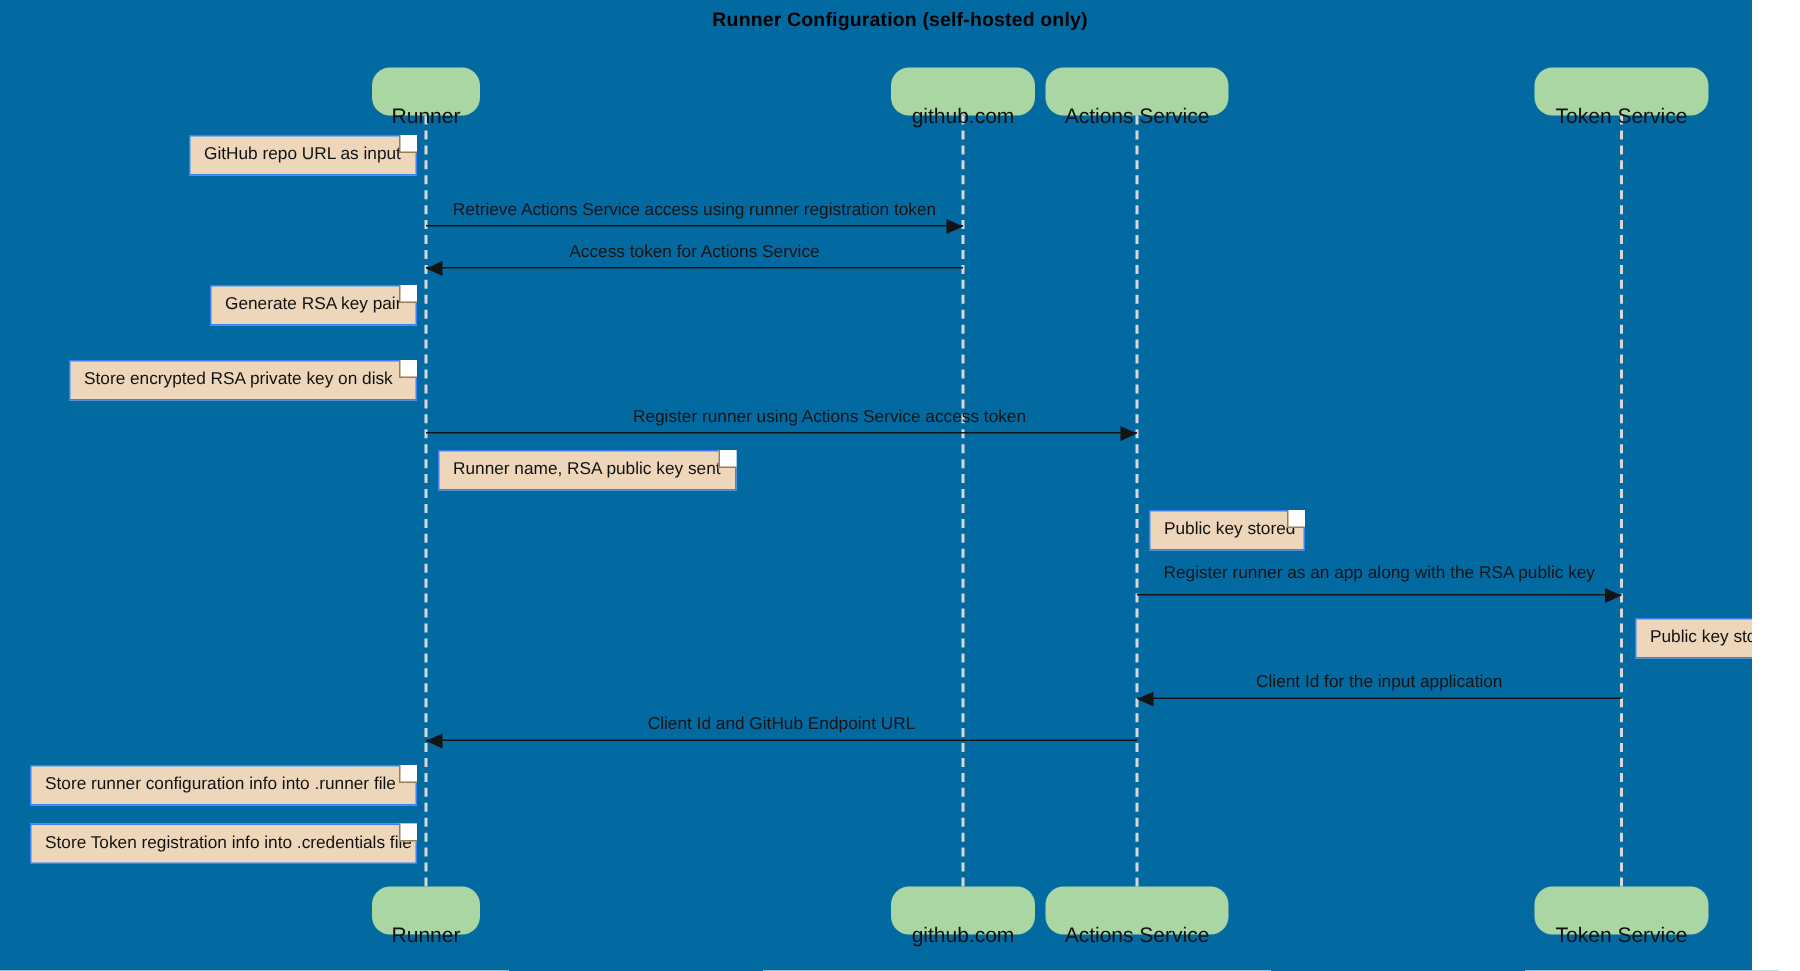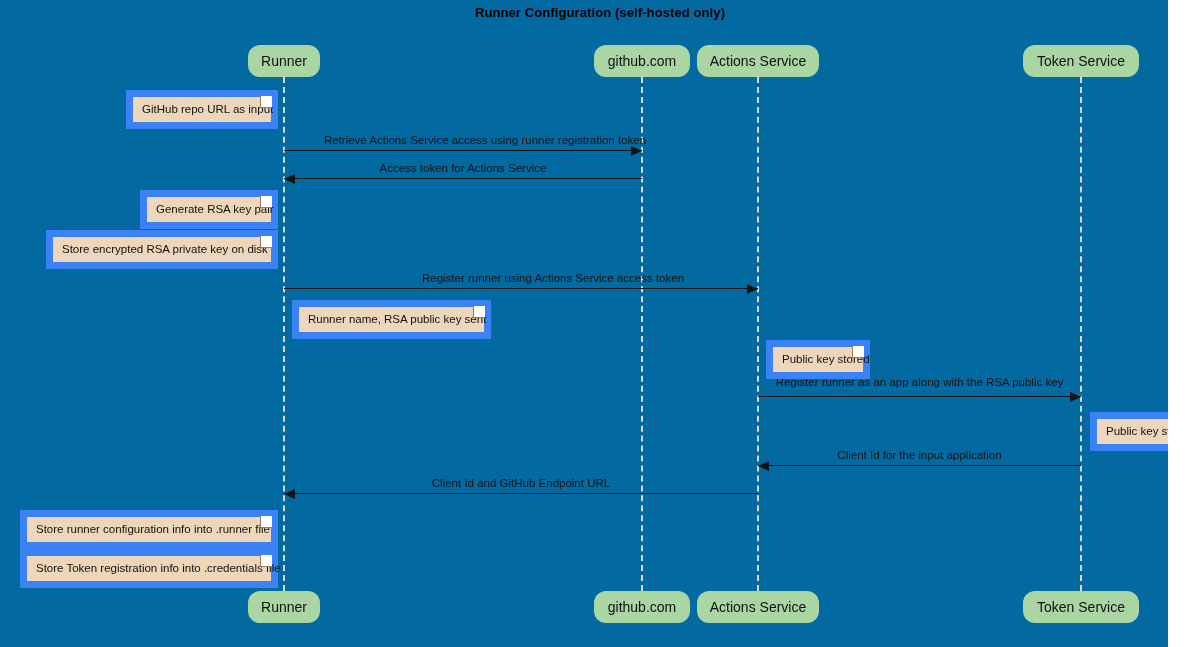--- a/index.html
+++ b/index.html
@@ -37,27 +37,27 @@
   .participant {
     position: absolute;
     background: #a9d6a3;
     border-radius: 12px;
     height: 32px;
     line-height: 32px;
     text-align: center;
     font-size: 14px;
     color: #101010;
     box-sizing: border-box;
-    padding: 0 12px;
+    padding: 16px 12px;
     white-space: nowrap;
   }
   .note {
     position: absolute;
     background: #edd6ba;
-    border: 7px solid #3b82f6;
+    border: 1px solid #3b82f6;
     box-sizing: border-box;
     font-size: 11.5px;
     color: #111111;
     padding: 5px 9px 6px 9px;
     white-space: nowrap;
     line-height: 14px;
   }
   .note-fold {
     position: absolute;
     top: -1px;
@@ -116,21 +116,21 @@
   <div id="participants-bottom-layer">
       <div class="participant" style="left: 248px; top: 591px; width: 72px;"><span>Runner</span></div>
       <div class="participant" style="left: 594px; top: 591px; width: 96px;"><span>github.com</span></div>
       <div class="participant" style="left: 697px; top: 591px; width: 122px;"><span>Actions Service</span></div>
       <div class="participant" style="left: 1023px; top: 591px; width: 116px;"><span>Token Service</span></div>
     </div>
   <div id="messages-layer">
       <div>
         <div class="msg-line" style="left: 284px; top: 150px; width: 358px;"></div>
         <div class="arrowhead right" style="top: 146px; left: 631px;"></div>
-        <div class="msg-label" style="left: 284px; width: 358px; top: 134px; padding-left: 22px;">Retrieve Actions Service access using runner registration token</div>
+        <div class="msg-label" style="left: 284px; width: 358px; top: 134px;">Retrieve Actions Service access using runner registration token</div>
       </div>
       <div>
         <div class="msg-line" style="left: 284px; top: 178px; width: 358px;"></div>
         <div class="arrowhead left" style="top: 174px; left: 284px;"></div>
         <div class="msg-label" style="left: 284px; width: 358px; top: 162px;">Access token for Actions Service</div>
       </div>
       <div>
         <div class="msg-line" style="left: 284px; top: 288px; width: 474px;"></div>
         <div class="arrowhead right" style="top: 284px; left: 747px;"></div>
         <div class="msg-label" style="left: 284px; width: 474px; top: 272px; margin-left: 32px;">Register runner using Actions Service access token</div>
@@ -147,21 +147,21 @@
       </div>
       <div>
         <div class="msg-line" style="left: 284px; top: 493px; width: 474px;"></div>
         <div class="arrowhead left" style="top: 489px; left: 284px;"></div>
         <div class="msg-label" style="left: 284px; width: 474px; top: 477px;">Client Id and GitHub Endpoint URL</div>
       </div>
     </div>
   <div id="notes-layer">
       <div class="note" style="left: 126px; top: 90px; width: 152px;"><div class="note-fold"></div><span>GitHub repo URL as input</span></div>
       <div class="note" style="left: 140px; top: 190px; width: 138px;"><div class="note-fold"></div><span>Generate RSA key pair</span></div>
-      <div class="note" style="left: 46px; top: 230px; width: 232px;"><div class="note-fold"></div><span>Store encrypted RSA private key on disk</span></div>
+      <div class="note" style="left: 46px; top: 240px; width: 232px;"><div class="note-fold"></div><span>Store encrypted RSA private key on disk</span></div>
       <div class="note" style="left: 292px; top: 300px; width: 199px;"><div class="note-fold"></div><span>Runner name, RSA public key sent</span></div>
       <div class="note" style="left: 766px; top: 340px; width: 104px;"><div class="note-fold"></div><span>Public key stored</span></div>
       <div class="note" style="left: 1090px; top: 412px; width: 104px;"><div class="note-fold"></div><span>Public key stored</span></div>
       <div class="note" style="left: 20px; top: 510px; width: 258px;"><div class="note-fold"></div><span>Store runner configuration info into .runner file</span></div>
       <div class="note" style="left: 20px; top: 549px; width: 258px;"><div class="note-fold"></div><span>Store Token registration info into .credentials file</span></div>
     </div>
 
 </div>
 
 </body></html>

